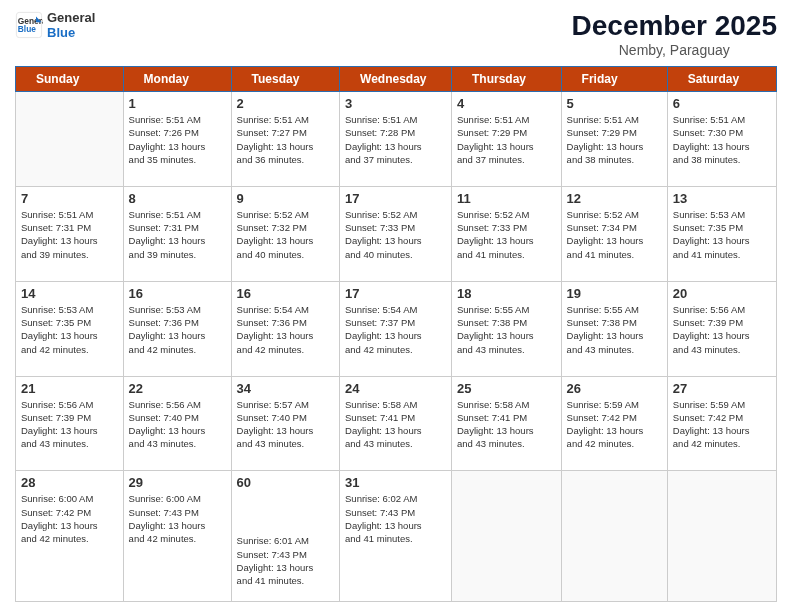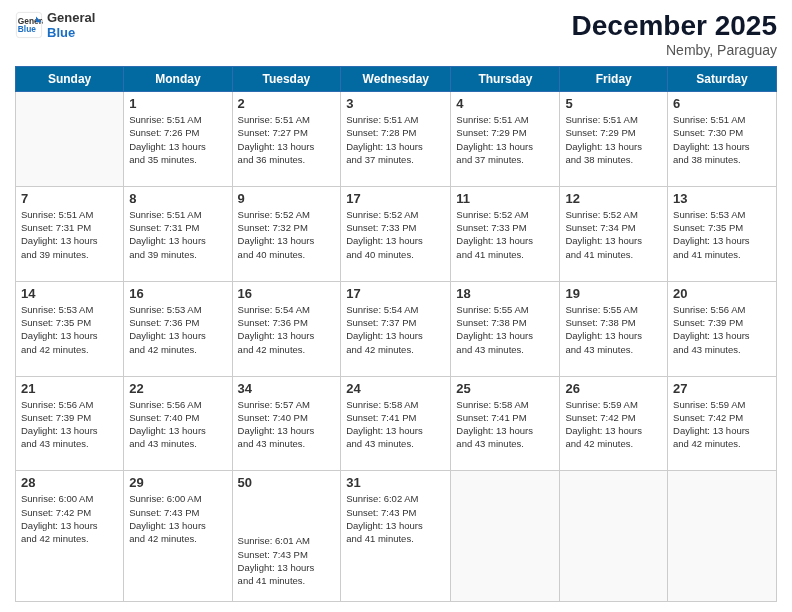--- a/index.html
+++ b/index.html
@@ -36,31 +36,32 @@
       text-align: right;
     }
     .month-year {
       font-size: 28px;
       font-weight: bold;
       color: #0f172a;
     }
     .location {
       font-size: 14px;
       color: #555;
+      text-align: center;
     }
     .calendar {
       flex: 1;
       border-collapse: collapse;
       width: 100%;
     }
     .calendar th {
-      background-color: #0369a1;
+      background-color: #c2410c;
       color: white;
-      text-align: center;
-      padding: 5px 6px;
+      text-align: left;
+      padding: 5px 20px;
       font-size: 12px;
       font-weight: bold;
       border: 1px solid #2B6CB0;
     }
     .calendar td {
       border: 1px solid #ccc;
       vertical-align: top;
       padding: 4px 5px;
       width: 113px;
       height: 88px;
@@ -325,21 +326,21 @@
 and 42 minutes.</div>
           </td>
           <td>
             <div class="day-number">29</div>
             <div class="day-info" style="white-space: pre-line;">Sunrise: 6:00 AM
 Sunset: 7:43 PM
 Daylight: 13 hours
 and 42 minutes.</div>
           </td>
           <td>
-            <div class="day-number">50</div>
+            <div class="day-number">60</div>
             <div class="day-info" style="white-space: pre-line; margin-top: 44px;">Sunrise: 6:01 AM
 Sunset: 7:43 PM
 Daylight: 13 hours
 and 41 minutes.</div>
           </td>
           <td>
             <div class="day-number">31</div>
             <div class="day-info" style="white-space: pre-line;">Sunrise: 6:02 AM
 Sunset: 7:43 PM
 Daylight: 13 hours

